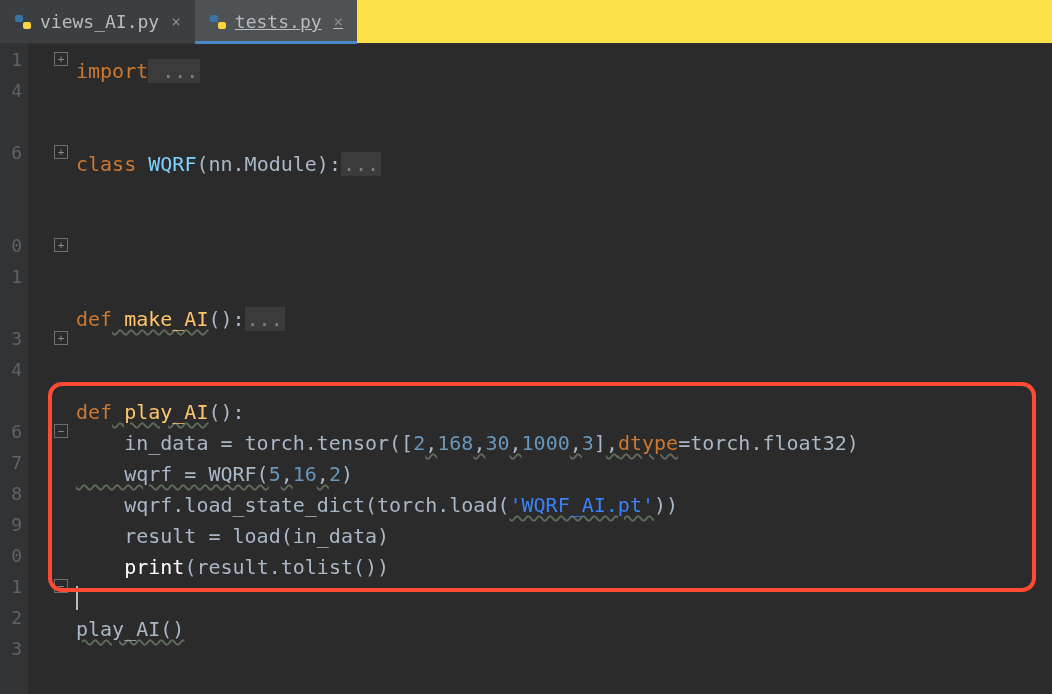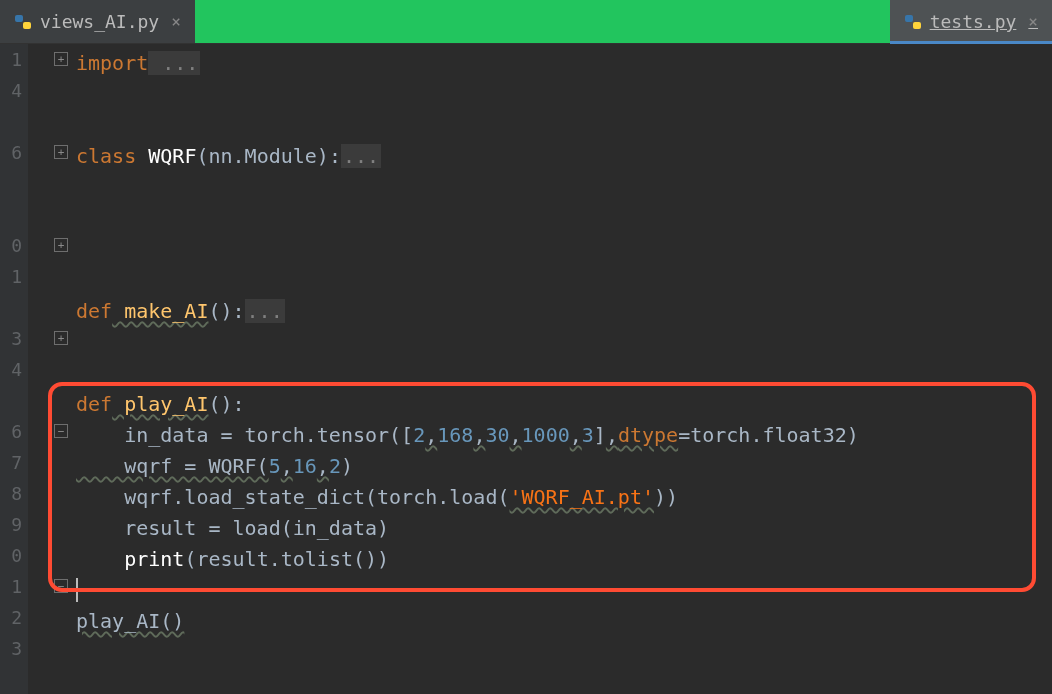--- a/index.html
+++ b/index.html
@@ -8,24 +8,23 @@
     font-family: 'Menlo', 'Consolas', monospace;
     font-size: 20px;
     color: #a9b7c6;
     width: 1052px;
     height: 694px;
     overflow: hidden;
     position: relative;
   }
   .tabs {
     display: flex;
-    background: #22c55e;
+    background: #fde047;
     height: 44px;
     border-bottom: 1px solid #323232;
-    justify-content: space-between;
   }
   .tab {
     display: flex;
     align-items: center;
     padding: 0 14px;
     gap: 8px;
     background: #3c3f41;
     color: #bbbbbb;
     cursor: pointer;
     position: relative;
@@ -83,32 +82,32 @@
     display: flex;
     align-items: center;
     justify-content: center;
     font-size: 11px;
     color: #8a8a8a;
     line-height: 1;
   }
   .code {
     flex: 1;
     position: relative;
-    padding-top: 4px;
+    padding-top: 12px;
   }
   .line {
     height: 31px;
     line-height: 31px;
     white-space: pre;
   }
   .kw { color: #cc7832; }
   .fn { color: #ffc66d; text-decoration-line: underline; text-decoration-color: #5f6b5a; text-decoration-style: wavy; text-underline-offset: 3px; }
-  .cls { color: #ffffff; }
+  .cls { color: #7dd3fc; }
   .num { color: #6897bb; }
-  .str-u { color: #f97316; text-decoration-line: underline; text-decoration-color: #5f6b5a; text-decoration-style: wavy; text-underline-offset: 3px; }
+  .str-u { color: #3b82f6; text-decoration-line: underline; text-decoration-color: #5f6b5a; text-decoration-style: wavy; text-underline-offset: 3px; }
   .builtin { color: #ffffff; }
   .folded { background: #3b3b3b; color: #808080; padding: 0 2px; }
   .caret {
     display: inline-block;
     width: 2px;
     height: 24px;
     background: #bbbbbb;
     vertical-align: middle;
     margin-bottom: 3px;
   }

